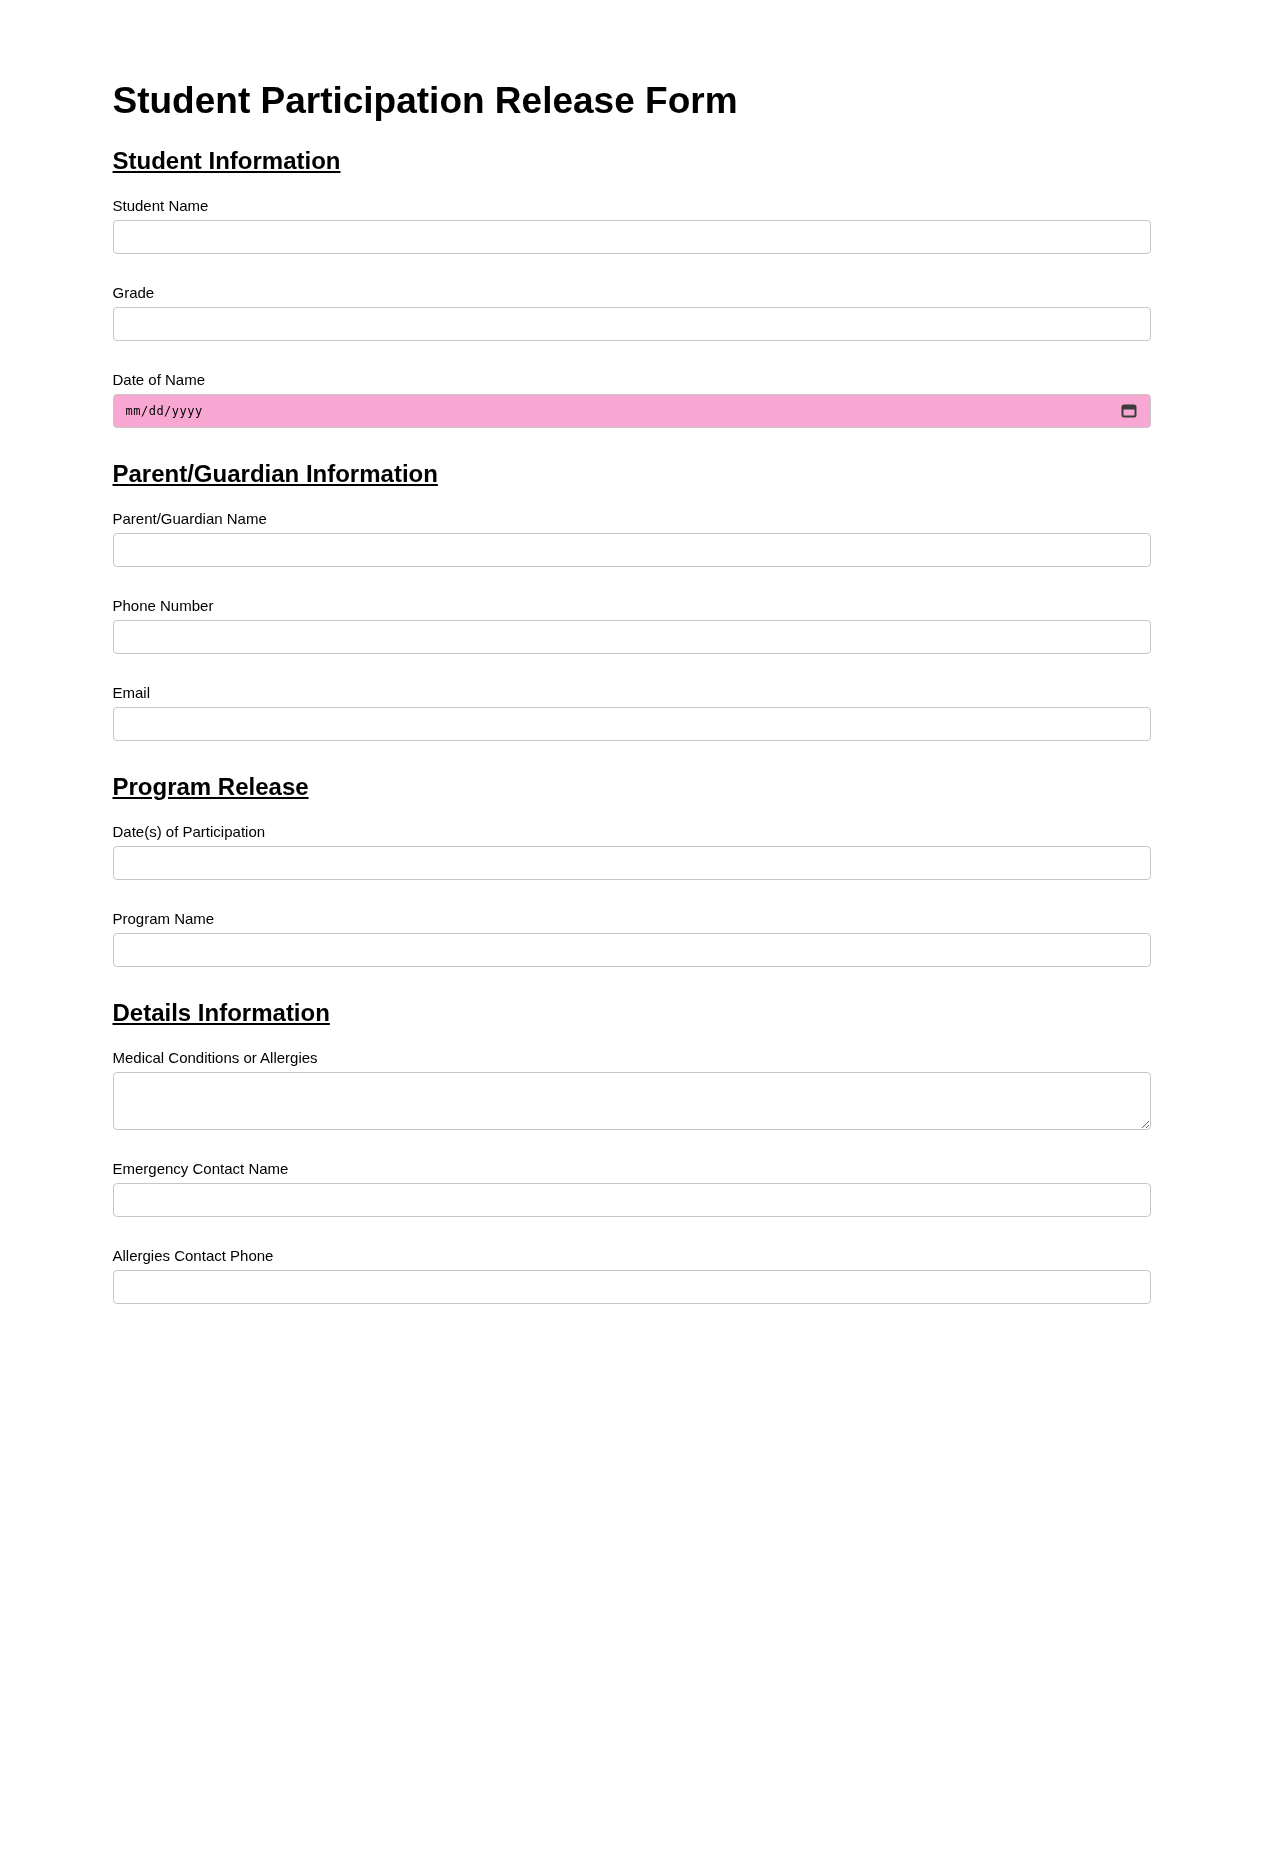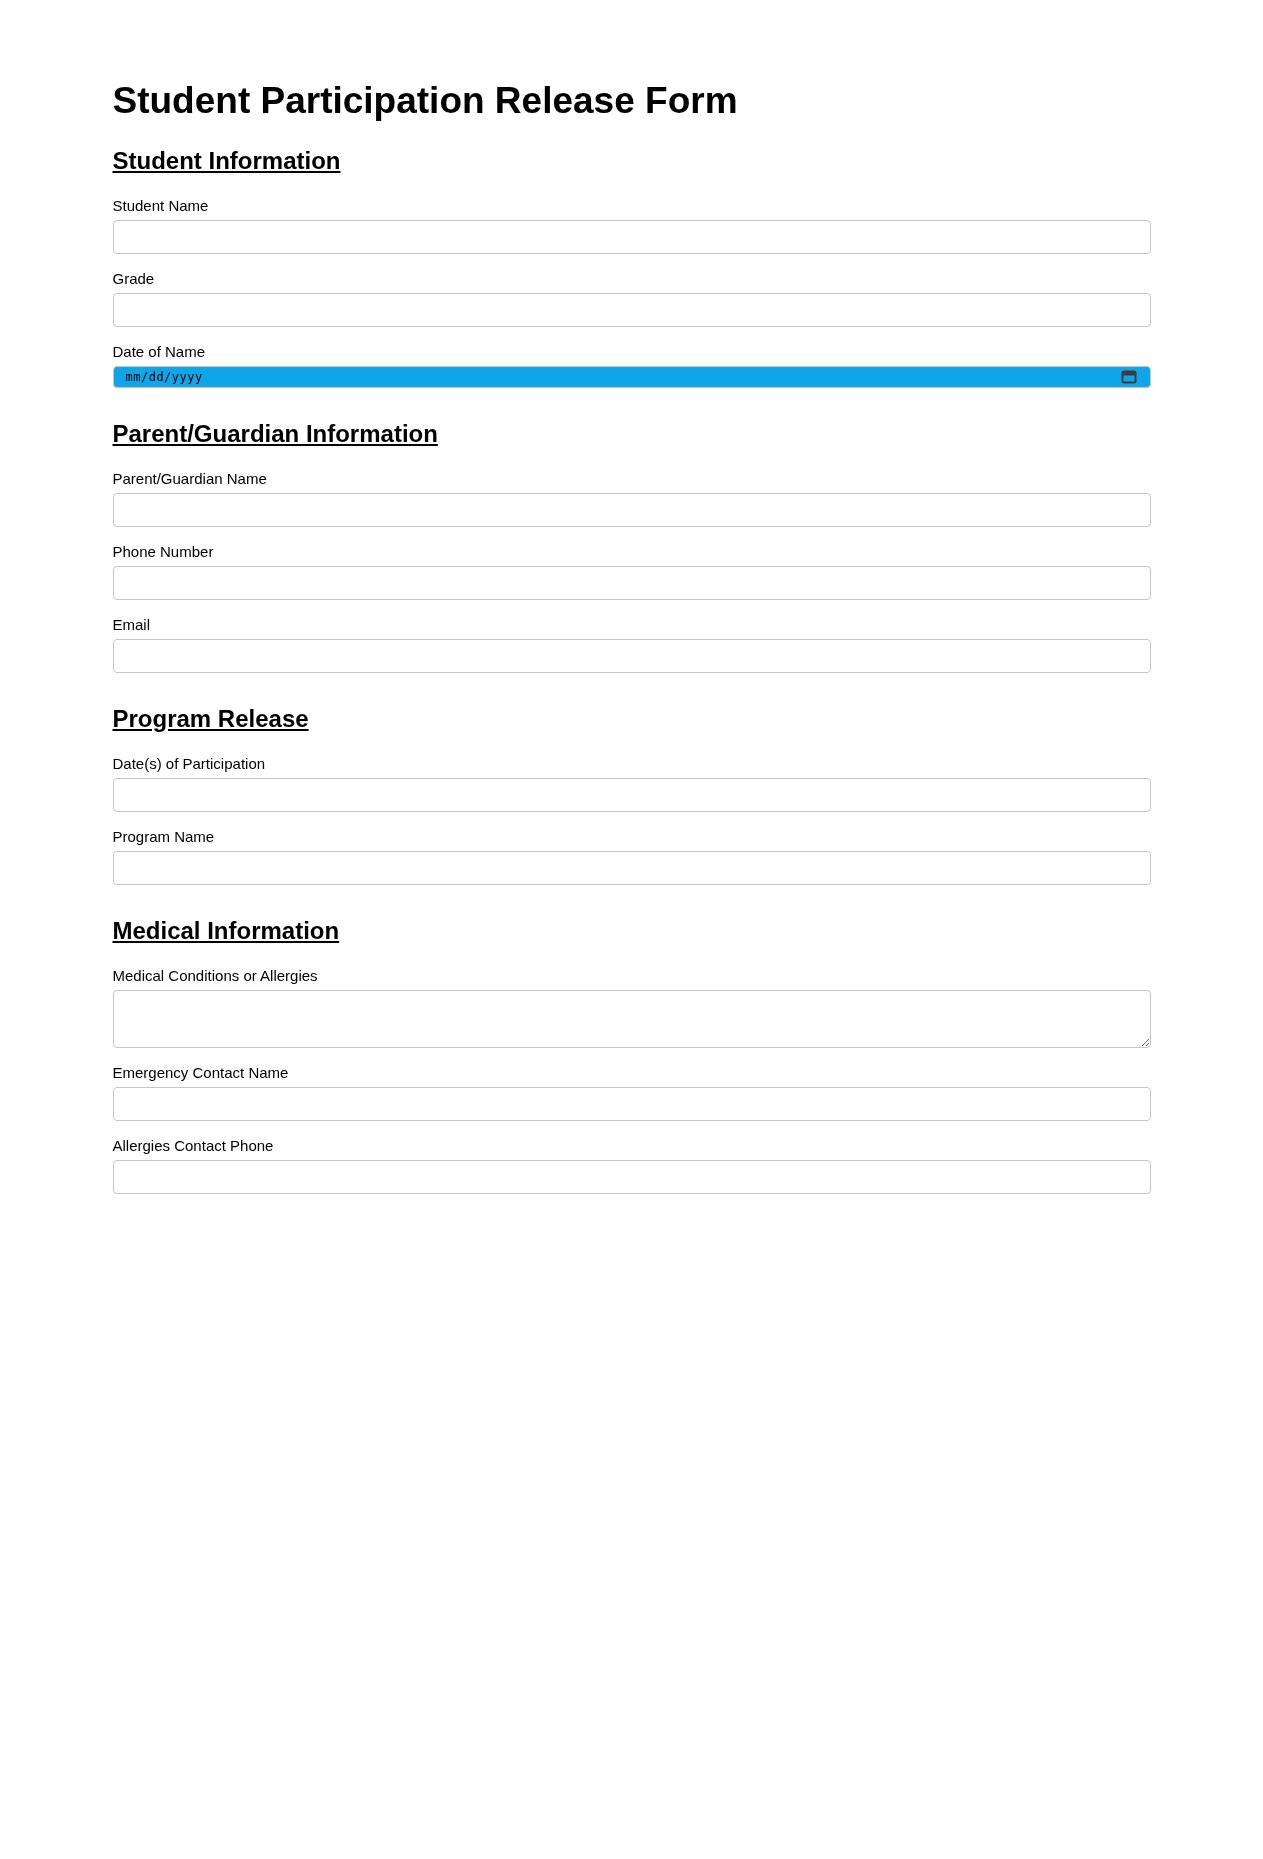--- a/index.html
+++ b/index.html
@@ -24,21 +24,21 @@
   }
   section.form-section { margin-top: 0; }
   section.form-section + section.form-section { margin-top: 32px; }
   h2.section-heading {
     font-size: 24px;
     font-weight: 700;
     margin: 0 0 22px 0;
     line-height: 1.17;
     text-decoration: underline;
   }
-  .field { margin-bottom: 16px; }
+  .field { margin-bottom: 30px; }
   .field-label {
     display: block;
     font-size: 15px;
     line-height: 17px;
     margin-bottom: 6px;
     color: #000000;
   }
   .text-input {
     width: 100%;
     height: 34px;
@@ -58,24 +58,24 @@
     background: #ffffff;
     padding: 6px 10px;
     font-family: "Liberation Sans", sans-serif;
     font-size: 14px;
     color: #000000;
     resize: vertical;
     display: block;
   }
   .date-input {
     width: 100%;
-    height: 22px;
+    height: 34px;
     border: 1px solid #c6c6c6;
     border-radius: 4px;
-    background: #0ea5e9;
+    background: #f9a8d4;
     padding: 0 13px 0 12px;
     display: flex;
     align-items: center;
     justify-content: space-between;
     cursor: default;
   }
   .date-text {
     font-family: "DejaVu Sans Mono", monospace;
     font-size: 12px;
     letter-spacing: 0.5px;
@@ -150,21 +150,21 @@
       <input type="text" class="text-input" style="">
     </div>
 
     <div class="field">
       <label class="field-label">Program Name</label>
       <input type="text" class="text-input" style="">
     </div>
   </section>
 
   <section class="form-section">
-    <h2 class="section-heading">Medical Information</h2>
+    <h2 class="section-heading">Details Information</h2>
 
     <div class="field">
       <label class="field-label">Medical Conditions or Allergies</label>
       <textarea class="area-input" style=""></textarea>
     </div>
 
     <div class="field">
       <label class="field-label">Emergency Contact Name</label>
       <input type="text" class="text-input" style="">
     </div>

